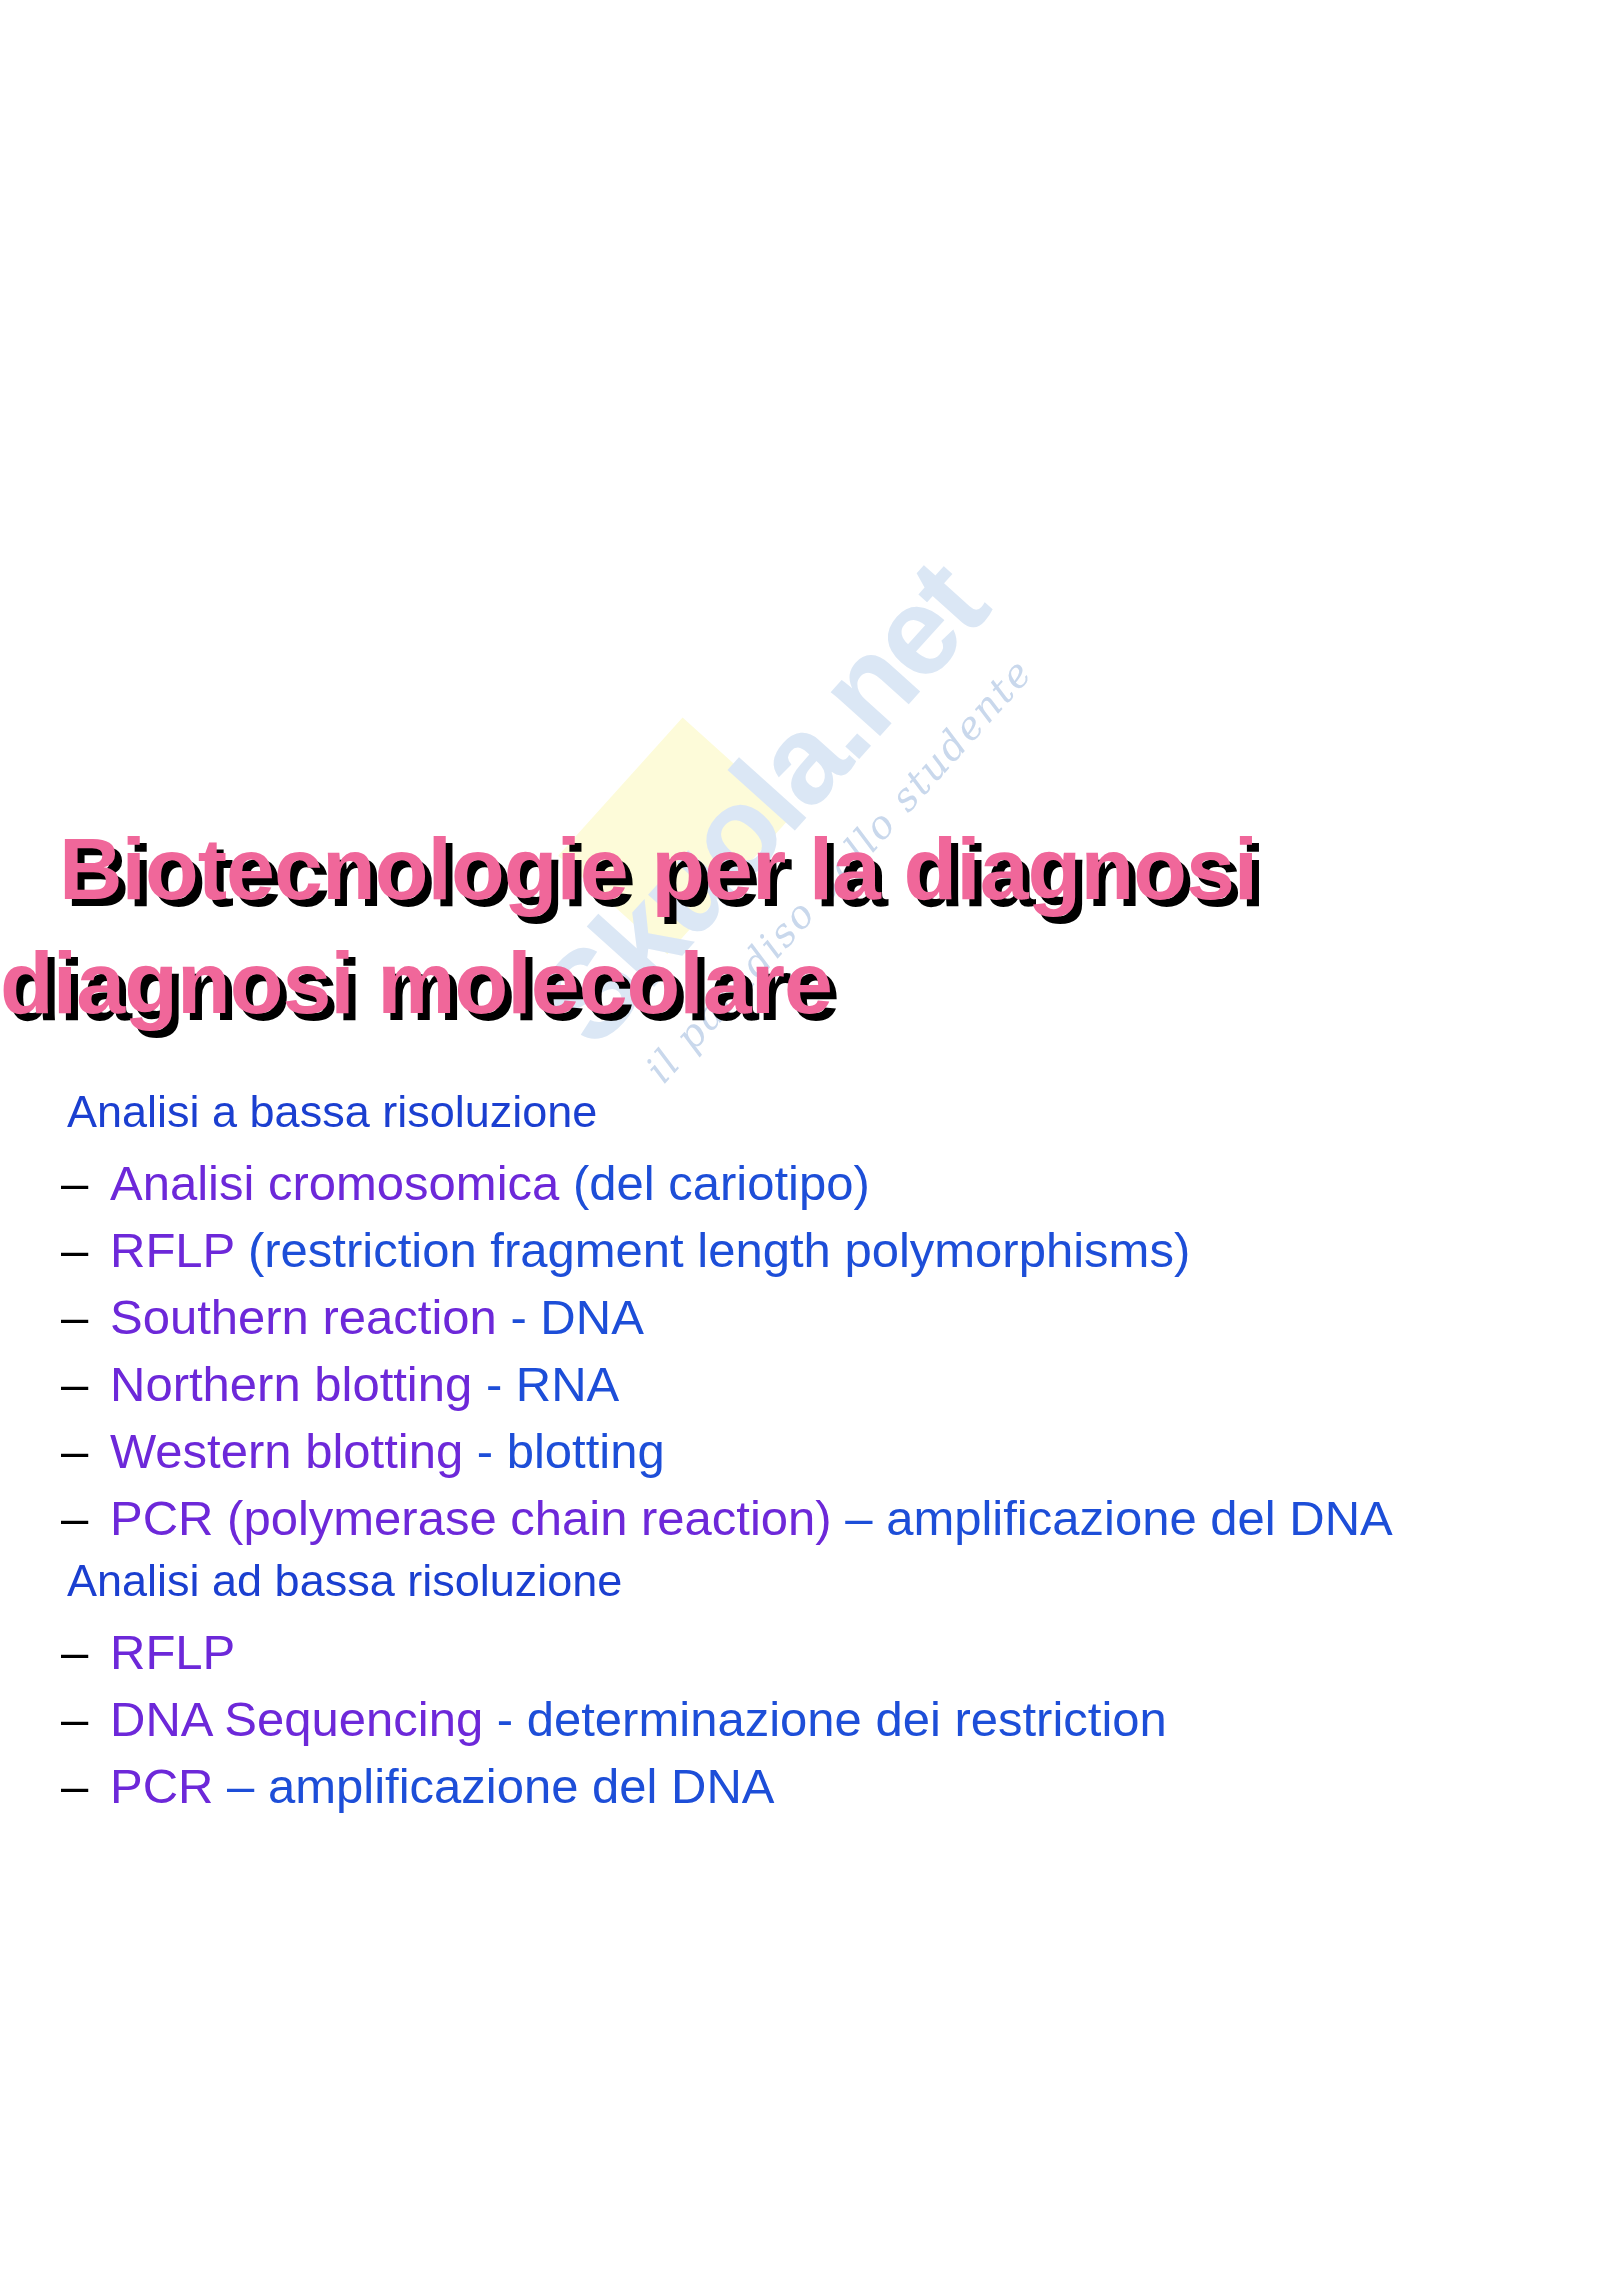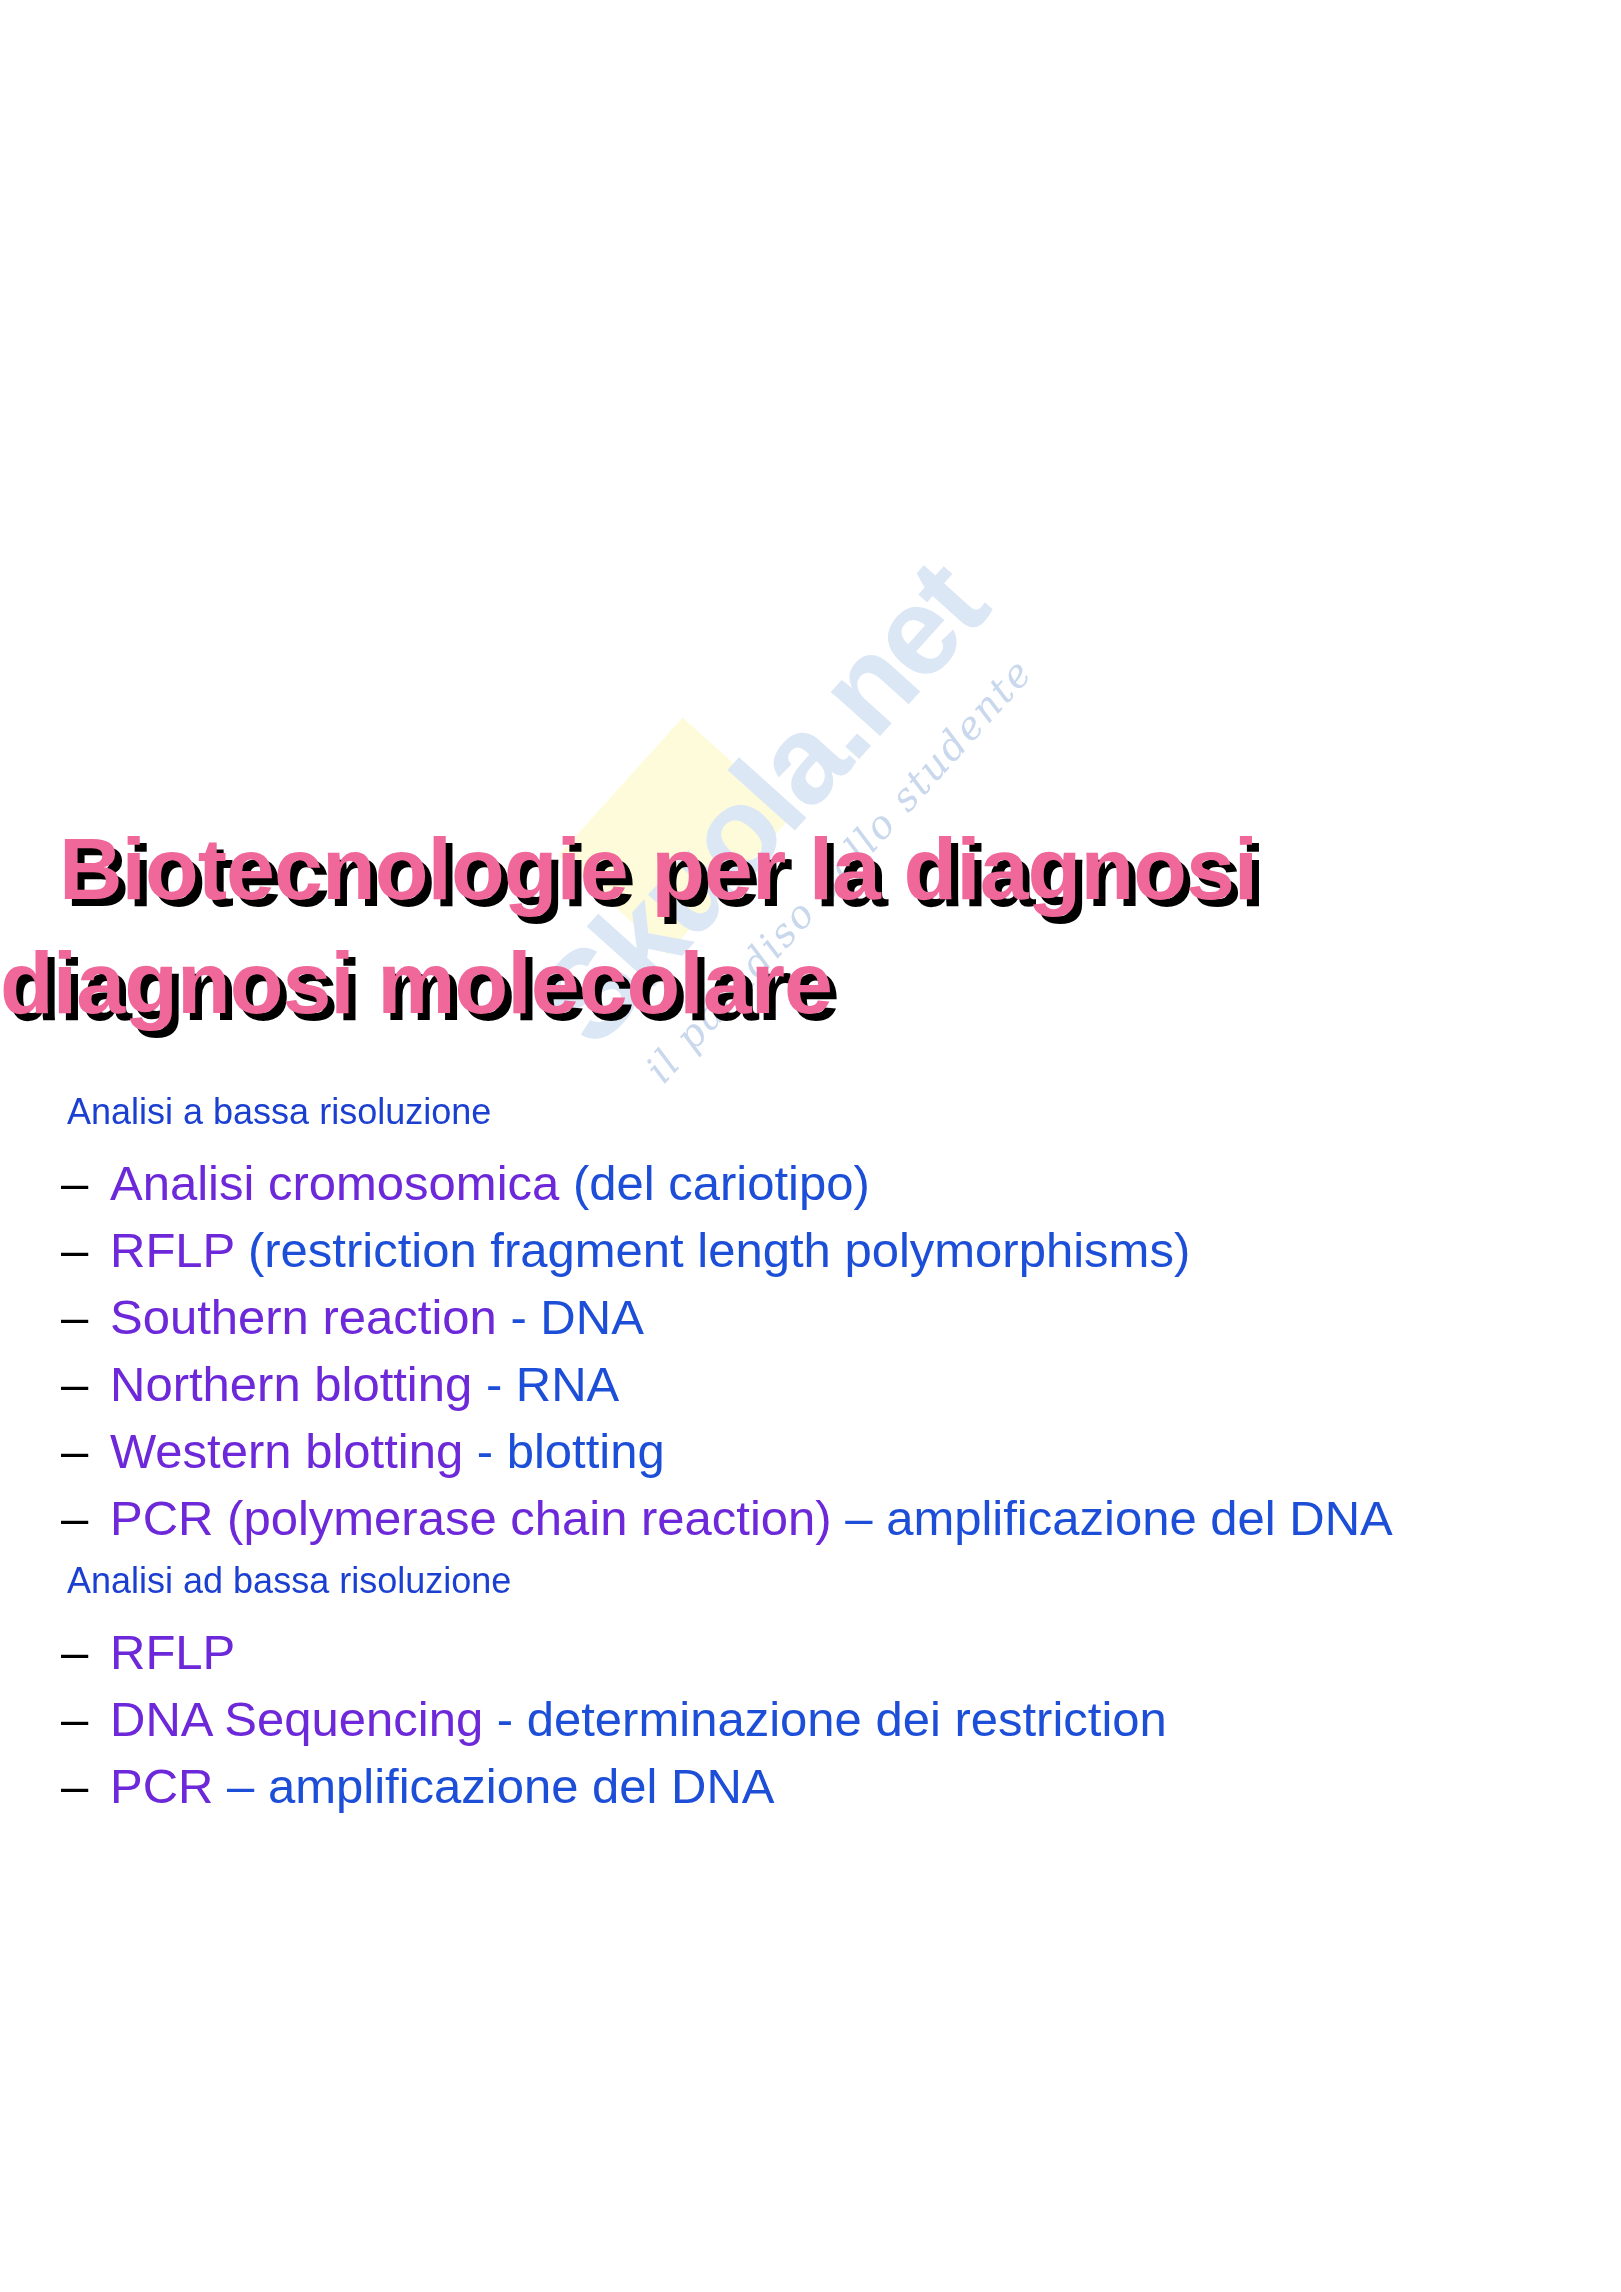--- a/index.html
+++ b/index.html
@@ -98,21 +98,21 @@
   
   #content {
     position: absolute;
     left: 0;
     top: 1086px;
     width: 1621px;
     z-index: 2;
   }
   .section-head {
     font-family: "Liberation Sans", sans-serif;
-    font-size: 36px;
+    font-size: 45px;
     color: #1b3fd0;
     padding-left: 67px;
     height: 67px;
     line-height: 51px;
     white-space: nowrap;
   }
   .bullet-row {
     display: flex;
     align-items: baseline;
     padding-left: 61px;

